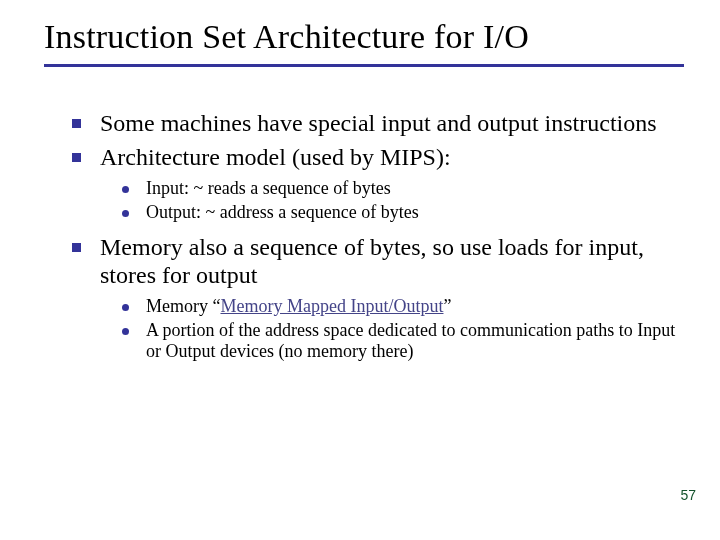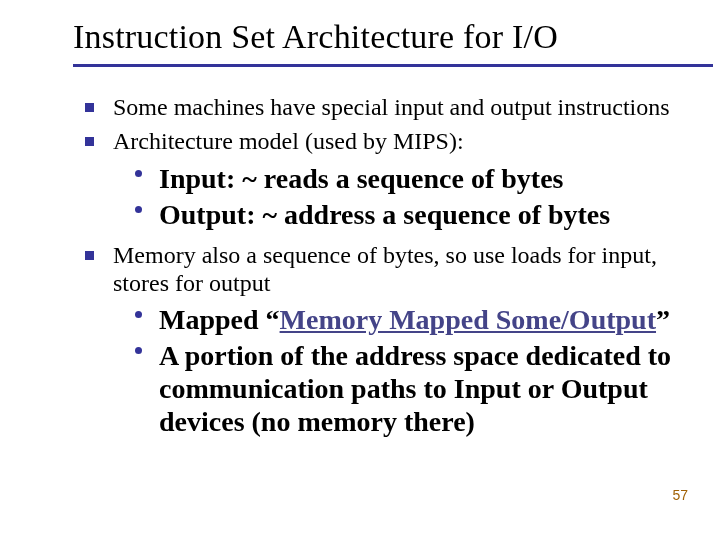--- a/index.html
+++ b/index.html
@@ -10,21 +10,20 @@
     background: #ffffff;
     font-family: "Times New Roman", Times, serif;
     color: #000000;
     overflow: hidden;
   }
   .slide {
     position: relative;
     width: 720px;
     height: 517px;
     box-sizing: border-box;
-    padding-left: 29px;
   }
   .title {
     font-size: 34px;
     padding: 18px 0 6px 44px;
     letter-spacing: 0.2px;
   }
   .title-underline {
     margin-left: 44px;
     width: 640px;
     height: 3px;
@@ -32,42 +31,41 @@
     margin-top: 2px;
   }
   .body {
     padding: 26px 28px 0 36px;
     font-size: 24px;
     line-height: 1.18;
   }
   ul.level1 {
     list-style: none;
     padding: 0;
-    margin: 0;
+    margin: 16px;
   }
   ul.level1 > li {
     position: relative;
     padding-left: 48px;
     margin-bottom: 6px;
   }
   ul.level1 > li::before {
     content: "";
     position: absolute;
     left: 20px;
     top: 10px;
     width: 9px;
     height: 9px;
     background: #333399;
   }
   ul.level2 {
     list-style: none;
     padding: 0;
     margin: 6px 0 10px 0;
-    font-size: 28px;
-    font-weight: bold;
+    font-size: 18px;
   }
   ul.level2 > li {
     position: relative;
     padding-left: 46px;
     margin-bottom: 3px;
   }
   ul.level2 > li::before {
     content: "";
     position: absolute;
     left: 22px;
@@ -76,25 +74,25 @@
     height: 7px;
     border-radius: 50%;
     background: #333399;
   }
   .mmio {
     text-decoration: underline;
     color: #444488;
   }
   .pagenum {
     position: absolute;
-    right: 32px;
+    right: 24px;
     bottom: 14px;
     font-size: 14px;
     font-family: Arial, sans-serif;
-    color: #a16207;
+    color: #14532d;
   }
 </style>
 </head>
 <body>
 
 <div class="slide">
 
   <div class="title">Instruction Set Architecture for I/O</div>
   <div class="title-underline"></div>
 
@@ -114,21 +112,21 @@
           <li>
             <span>Output: ~ address a sequence of bytes</span>
           </li>
         </ul>
       </li>
 
       <li>
         <span>Memory also a sequence of bytes, so use loads for input, stores for output</span>
         <ul class="level2">
           <li>
-            <span>Mapped “</span><span class="mmio">Memory Mapped Some/Output</span><span>”</span>
+            <span>Memory “</span><span class="mmio">Memory Mapped Input/Output</span><span>”</span>
           </li>
           <li>
             <span>A portion of the address space dedicated to communication paths to Input or Output devices (no memory there)</span>
           </li>
         </ul>
       </li>
 
     </ul>
   </div>
 

